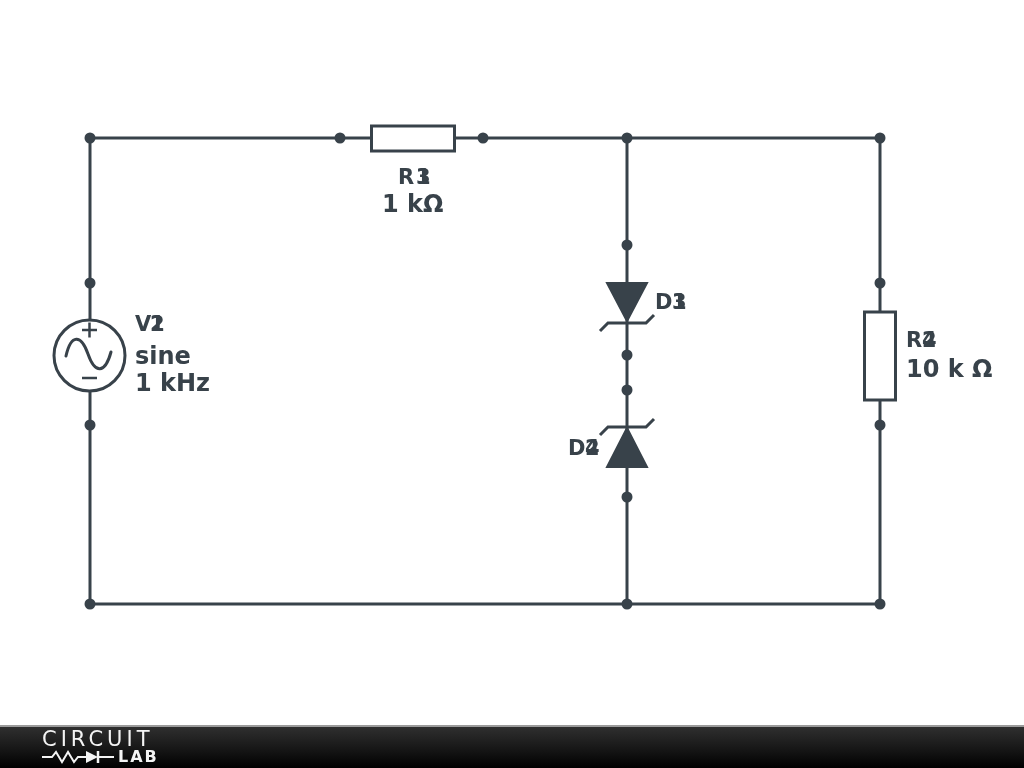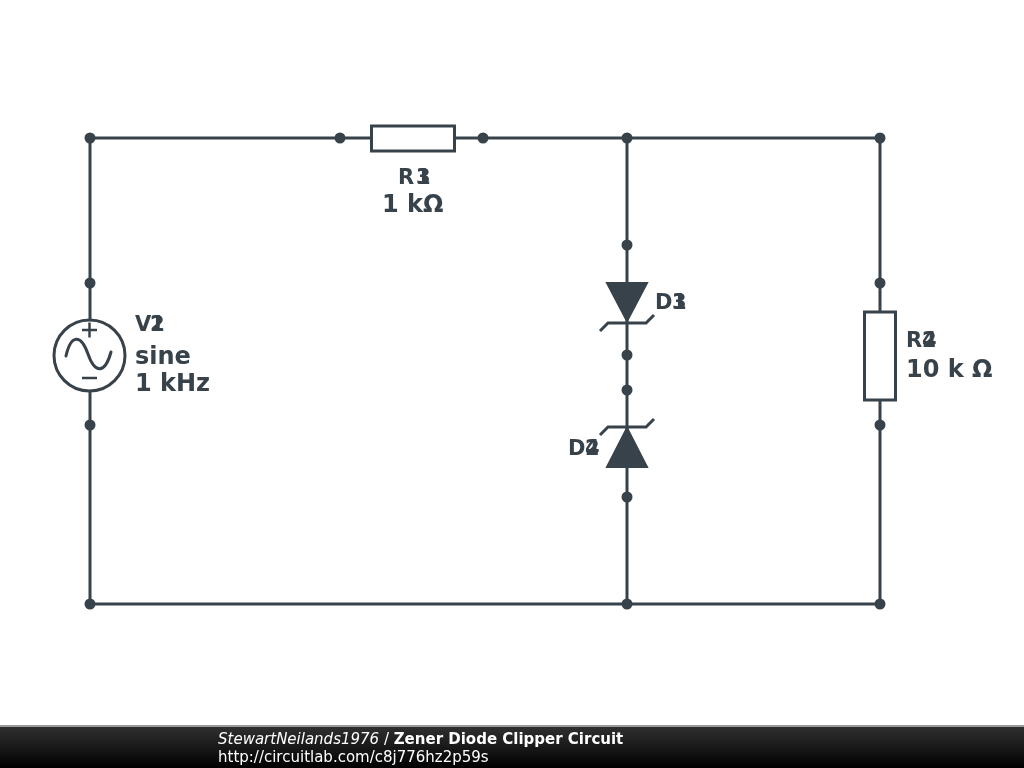--- a/index.html
+++ b/index.html
@@ -125,18 +125,26 @@
     <text x="922" y="347" class="ref-label">4</text>
     <text x="922" y="347" class="ref-label">2</text>
     <text x="906" y="377" class="val-label">10 k Ω</text>
   </g>
 </svg>
 </div>
 
 <div class="footer">
   <div class="footer-topline"></div>
   <div class="footer-bar">
-    <div class="credits">
-      <div><span class="credit-author">StewartNeilands1976</span><span> / </span><span class="credit-title">Zener Diode Clipper Circuit</span></div>
-      <div class="credit-url">http://circuitlab.com/c8j776hz2p59s</div>
+    <div class="logo">
+      <div class="logo-circuit">CIRCUIT</div>
+      <div class="logo-row">
+        <svg width="74" height="14" viewBox="0 0 74 14">
+          <path d="M0,7 H10 L14,2 L20,12 L26,2 L32,12 L36,7 H44" stroke="#f4f4f4" stroke-width="2" fill="none"></path>
+          <path d="M44,1 V13 L56,7 Z" fill="#f4f4f4"></path>
+          <path d="M56,1 V13" stroke="#f4f4f4" stroke-width="2.5" fill="none"></path>
+          <path d="M56,7 H72" stroke="#f4f4f4" stroke-width="2" fill="none"></path>
+        </svg>
+        <span class="logo-lab">LAB</span>
+      </div>
     </div>
   </div>
 </div>
 
 </body></html>

